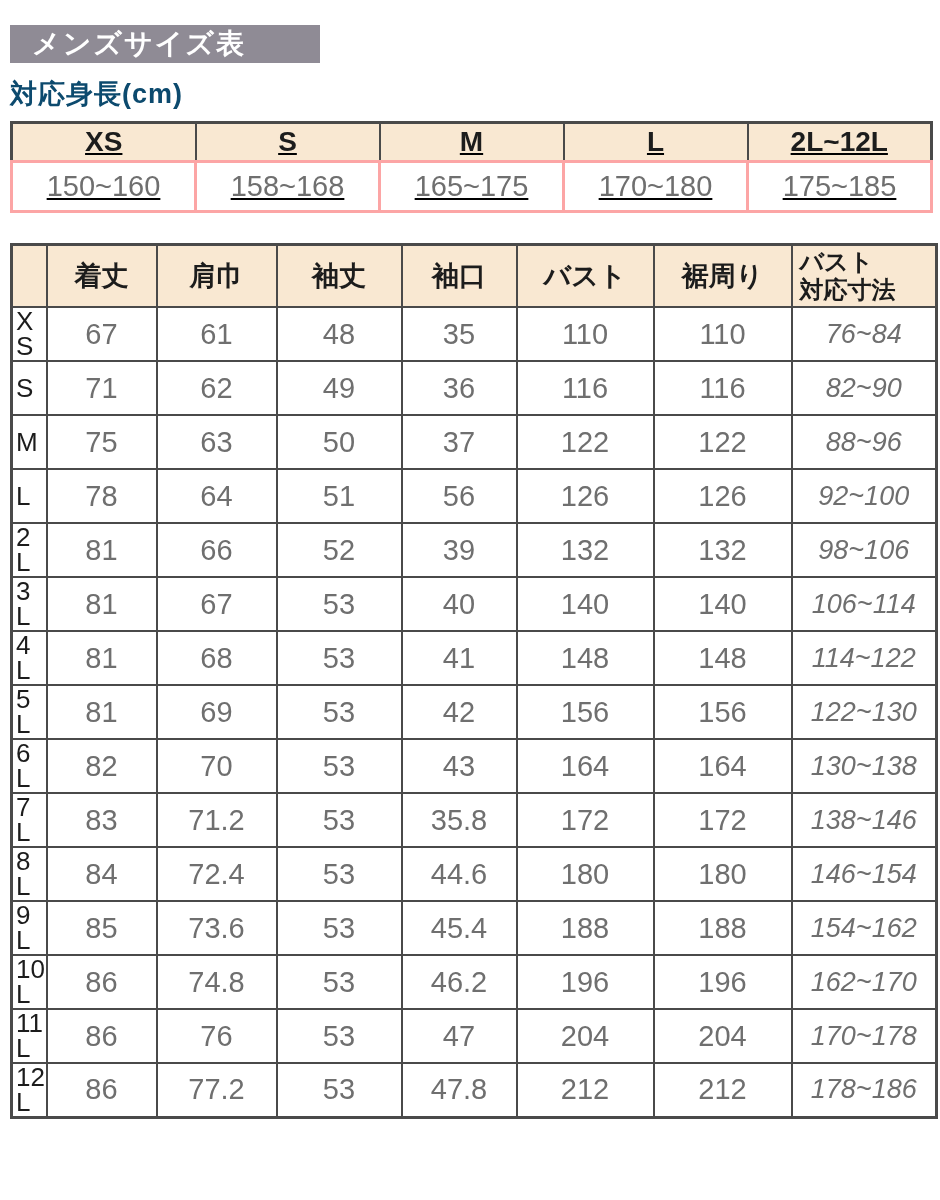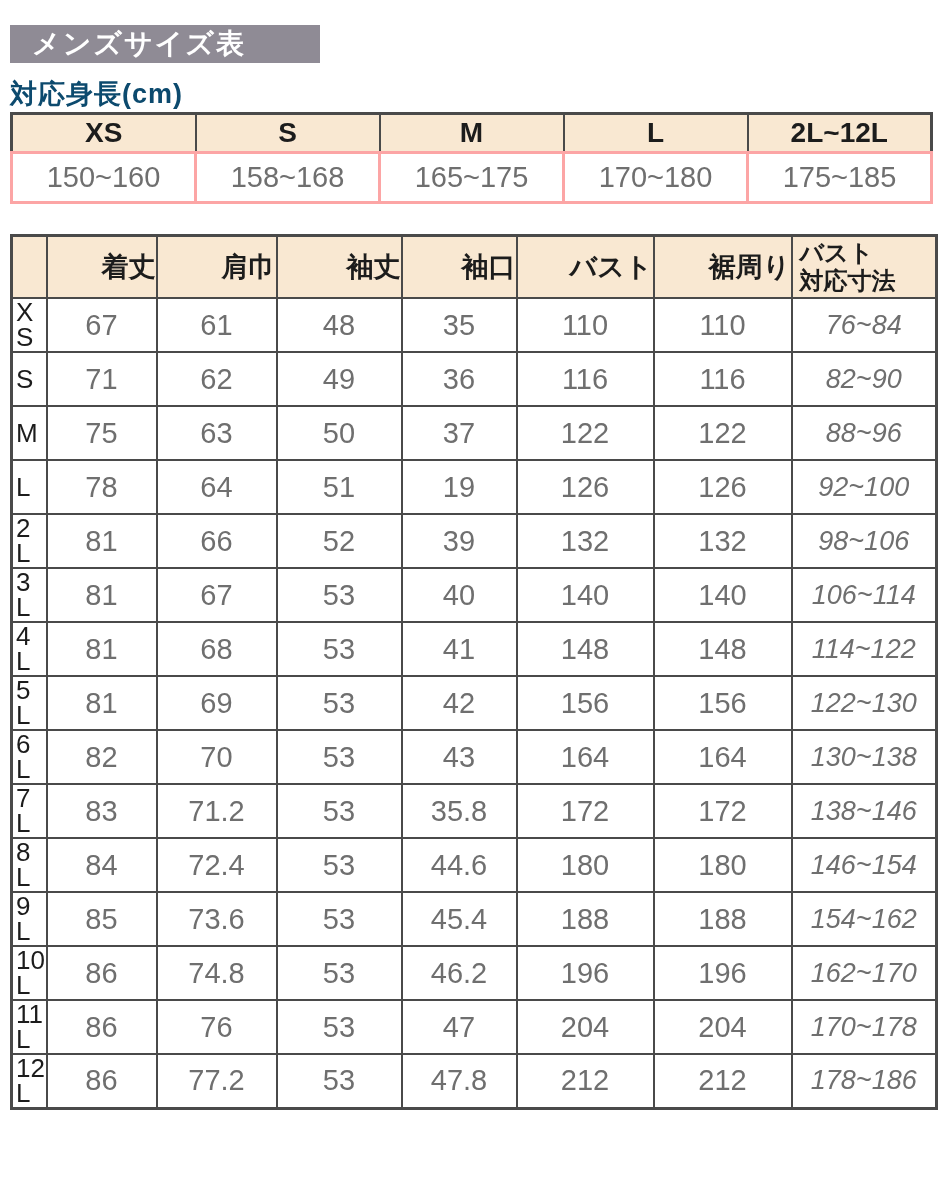--- a/index.html
+++ b/index.html
@@ -35,21 +35,23 @@
     color: #0c4a6e;
     letter-spacing: 1px;
   }
   table {
     border-collapse: collapse;
     table-layout: fixed;
   }
   
   #height-table {
     width: 920px;
+    margin-top: 9px;
     border: 3px solid #4a4a4a;
+    text-decoration: underline;
   }
   #height-table th {
     background: #f9e8d2;
     border: 2px solid #4a4a4a;
     height: 36px;
     font-size: 28px;
     font-weight: bold;
     color: #1c1c1c;
     text-align: center;
     padding: 0;
@@ -68,21 +70,21 @@
     margin-top: 30px;
     border: 3px solid #4a4a4a;
   }
   #size-table thead th {
     background: #f9e8d2;
     border: 2px solid #4a4a4a;
     height: 60px;
     font-size: 27px;
     font-weight: bold;
     color: #1c1c1c;
-    text-align: right;
+    text-align: center;
     padding: 0;
   }
   #size-table thead th.last-col {
     text-align: left;
     font-size: 24px;
     padding-left: 7px;
     white-space: pre-line;
     line-height: 1.18;
   }
   #size-table thead th.corner {
@@ -205,21 +207,21 @@
           <td>37</td>
           <td>122</td>
           <td>122</td>
           <td class="last-col">88~96</td>
         </tr>
         <tr>
           <th>L</th>
           <td>78</td>
           <td>64</td>
           <td>51</td>
-          <td>19</td>
+          <td>56</td>
           <td>126</td>
           <td>126</td>
           <td class="last-col">92~100</td>
         </tr>
         <tr>
           <th>2
 L</th>
           <td>81</td>
           <td>66</td>
           <td>52</td>

